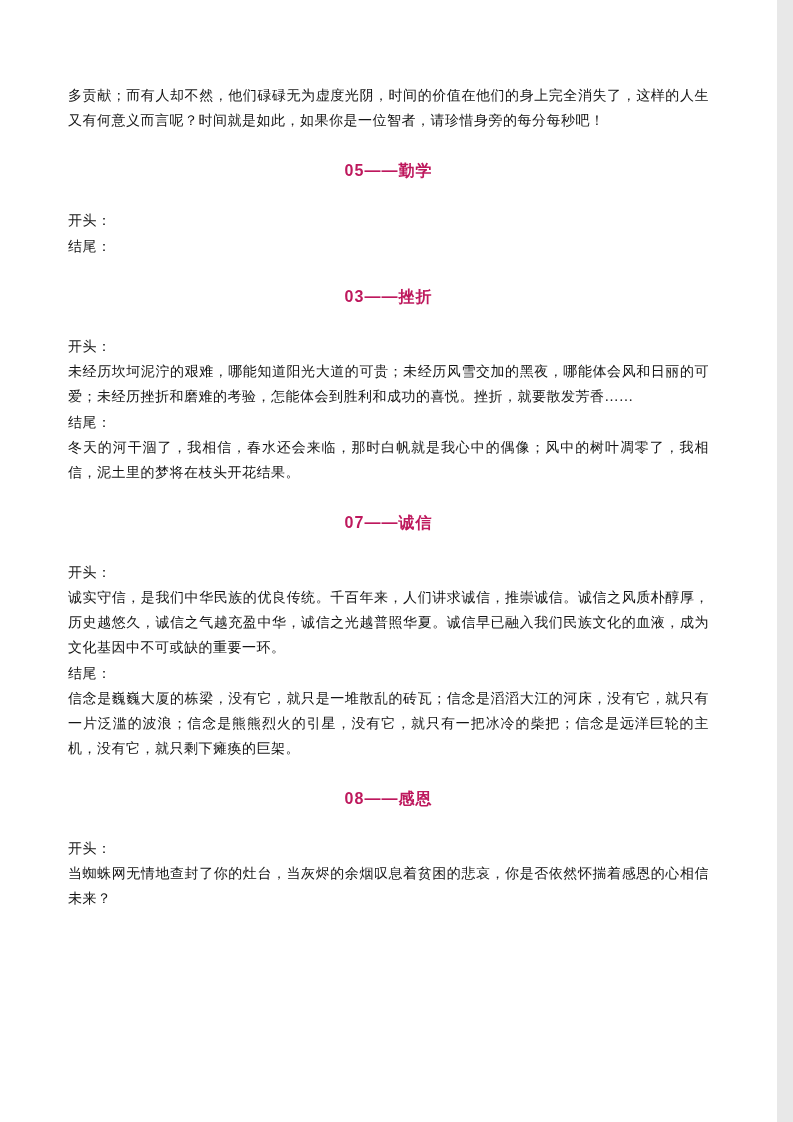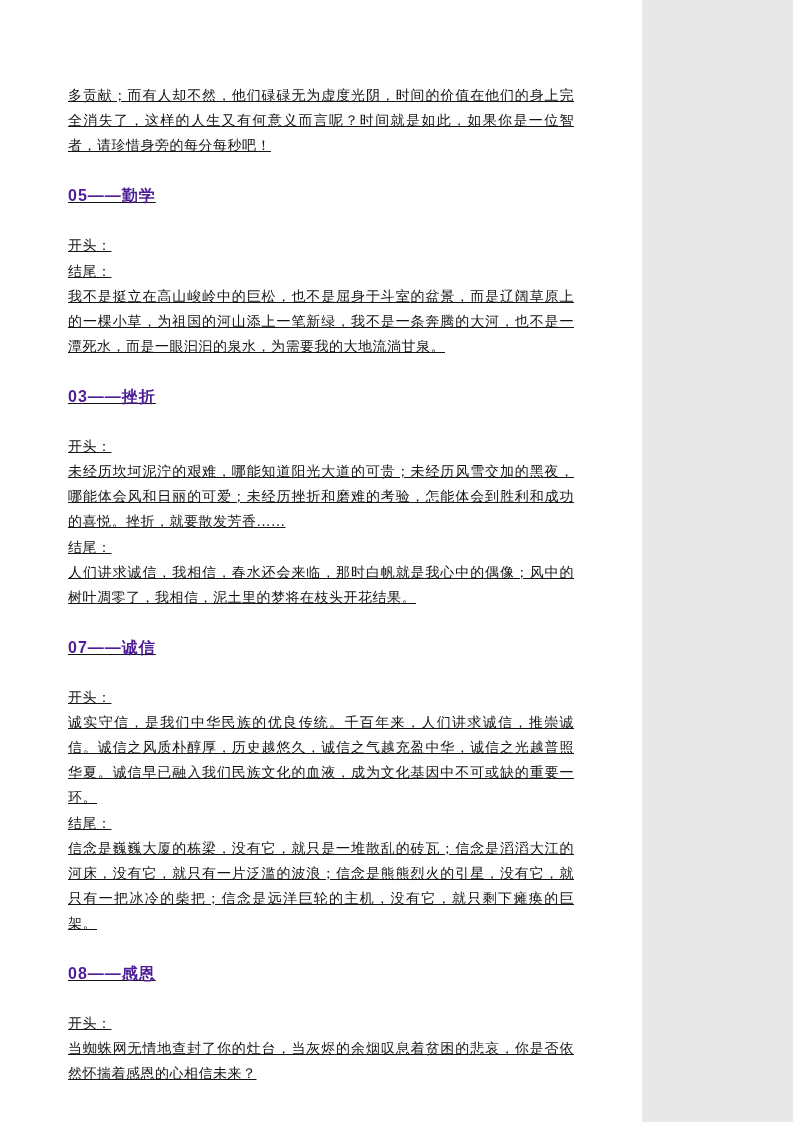--- a/index.html
+++ b/index.html
@@ -5,68 +5,67 @@
   * { margin: 0; padding: 0; box-sizing: border-box; }
   html, body { background: #e8e8e8; }
   body {
     width: 793px;
     height: 1122px;
     font-family: "Liberation Serif", serif;
     color: #141414;
     overflow: hidden;
   }
   .page {
-    width: 642px;
+    width: 777px;
     height: 1122px;
     background: #ffffff;
     padding: 83px 68px 0 68px;
-    text-decoration: underline;
   }
   .para {
     font-size: 14px;
     line-height: 25px;
     text-align: justify;
     letter-spacing: 0.5px;
   }
   .label {
     font-size: 14px;
     line-height: 25px;
     letter-spacing: 0.5px;
   }
   .label.gap { margin-top: 1px; }
   .heading {
     font-family: "Liberation Sans", sans-serif;
     font-size: 16px;
     line-height: 22px;
     font-weight: 700;
+    text-align: center;
     letter-spacing: 1px;
     margin: 27px 0 26px 0;
-    color: #4c1d95;
+    color: #be185d;
   }
 </style>
 </head>
 <body>
 
 <div class="page">
 
   <p class="para">多贡献；而有人却不然，他们碌碌无为虚度光阴，时间的价值在他们的身上完全消失了，这样的人生又有何意义而言呢？时间就是如此，如果你是一位智者，请珍惜身旁的每分每秒吧！</p>
 
   <section class="doc-section">
     <h2 class="heading">05——勤学</h2>
     <p class="label">开头：</p>
     <p class="label gap">结尾：</p>
-    <p class="para">我不是挺立在高山峻岭中的巨松，也不是屈身于斗室的盆景，而是辽阔草原上的一棵小草，为祖国的河山添上一笔新绿，我不是一条奔腾的大河，也不是一潭死水，而是一眼汩汩的泉水，为需要我的大地流淌甘泉。</p>
   </section>
 
   <section class="doc-section">
     <h2 class="heading">03——挫折</h2>
     <p class="label">开头：</p>
     <p class="para">未经历坎坷泥泞的艰难，哪能知道阳光大道的可贵；未经历风雪交加的黑夜，哪能体会风和日丽的可爱；未经历挫折和磨难的考验，怎能体会到胜利和成功的喜悦。挫折，就要散发芳香……</p>
     <p class="label gap">结尾：</p>
-    <p class="para">人们讲求诚信，我相信，春水还会来临，那时白帆就是我心中的偶像；风中的树叶凋零了，我相信，泥土里的梦将在枝头开花结果。</p>
+    <p class="para">冬天的河干涸了，我相信，春水还会来临，那时白帆就是我心中的偶像；风中的树叶凋零了，我相信，泥土里的梦将在枝头开花结果。</p>
   </section>
 
   <section class="doc-section">
     <h2 class="heading">07——诚信</h2>
     <p class="label">开头：</p>
     <p class="para">诚实守信，是我们中华民族的优良传统。千百年来，人们讲求诚信，推崇诚信。诚信之风质朴醇厚，历史越悠久，诚信之气越充盈中华，诚信之光越普照华夏。诚信早已融入我们民族文化的血液，成为文化基因中不可或缺的重要一环。</p>
     <p class="label gap">结尾：</p>
     <p class="para">信念是巍巍大厦的栋梁，没有它，就只是一堆散乱的砖瓦；信念是滔滔大江的河床，没有它，就只有一片泛滥的波浪；信念是熊熊烈火的引星，没有它，就只有一把冰冷的柴把；信念是远洋巨轮的主机，没有它，就只剩下瘫痪的巨架。</p>
   </section>
 

